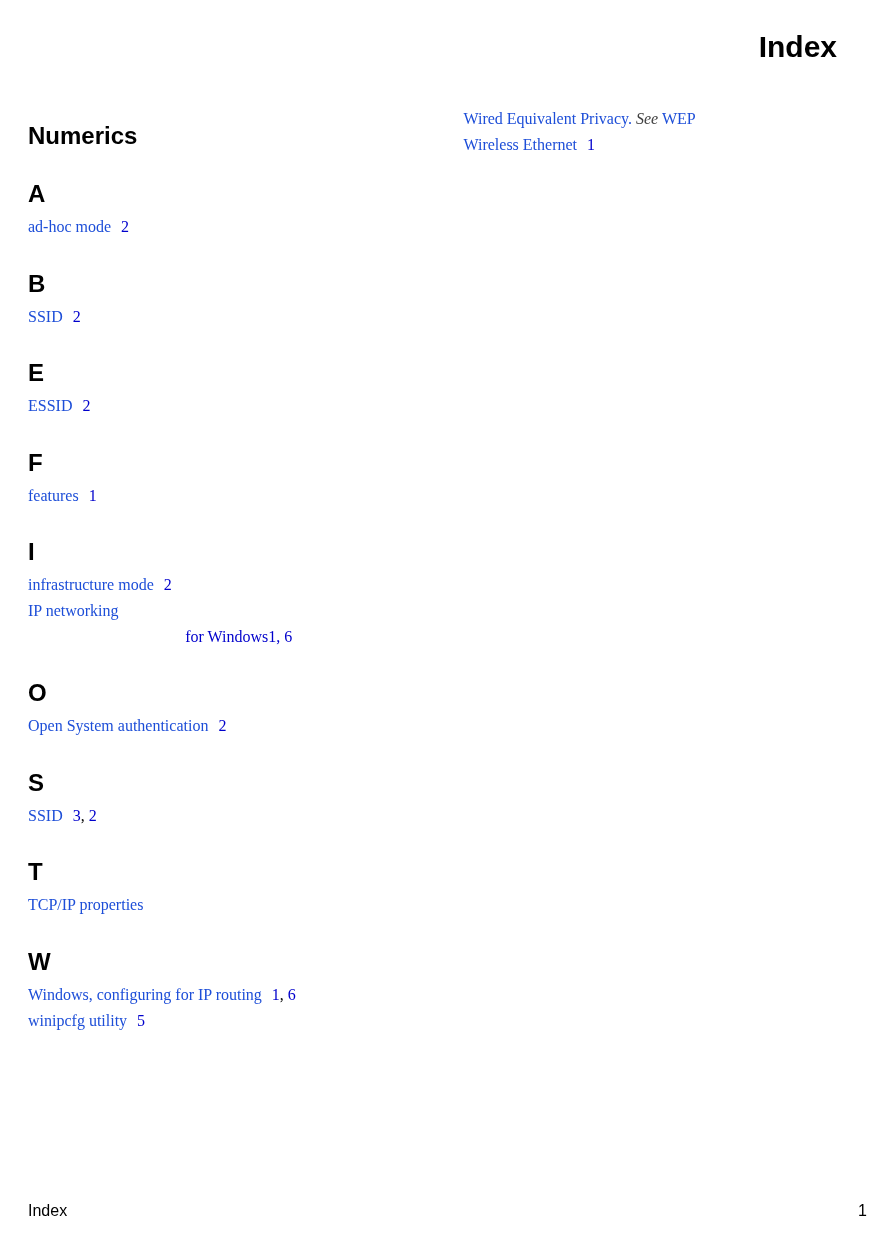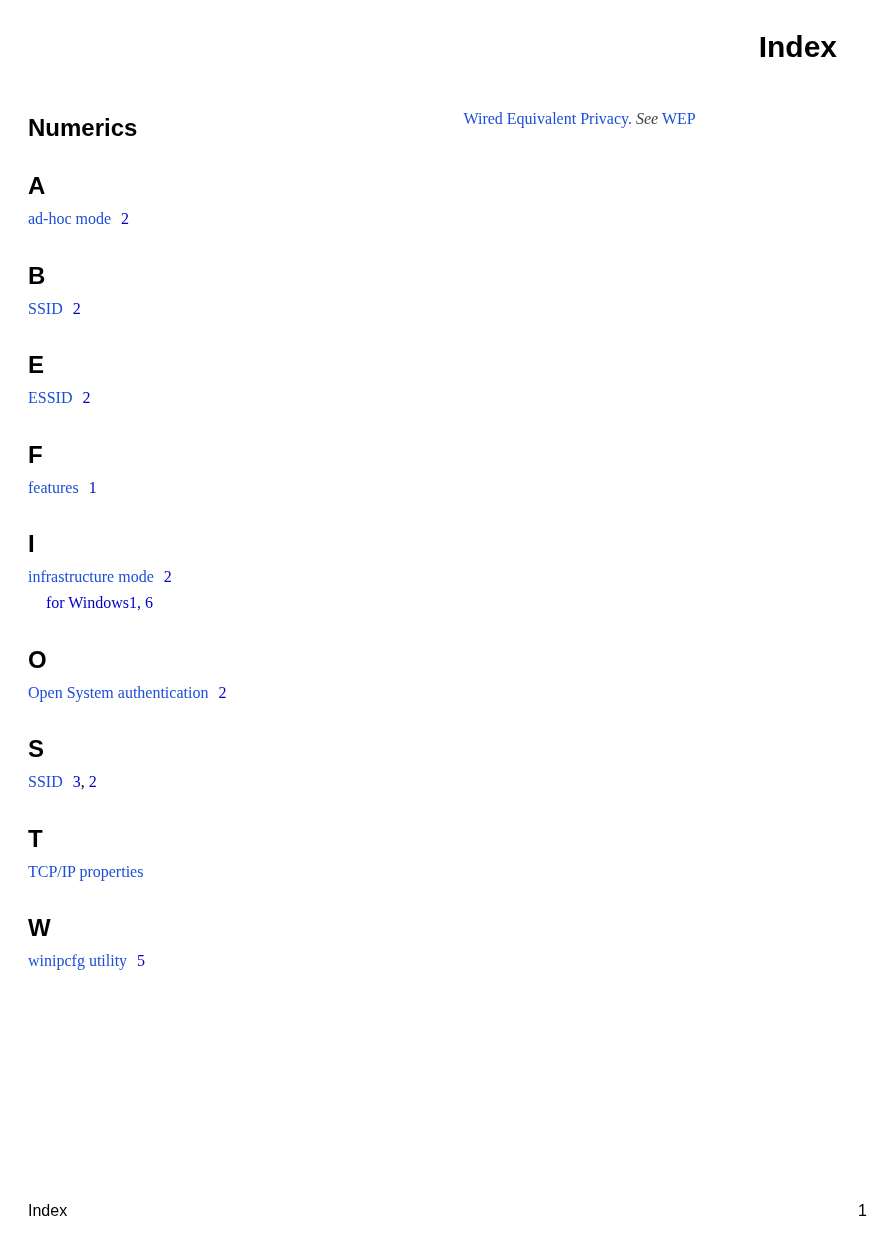--- a/index.html
+++ b/index.html
@@ -26,36 +26,37 @@
   }
   .col { flex: 1; }
   .section-heading {
     font-family: Arial, Helvetica, sans-serif;
     font-weight: bold;
     font-size: 24px;
     margin-top: 30px;
     margin-bottom: 6px;
     color: #000;
   }
-  .section-heading.first { margin-top: 8px; }
+  .section-heading.first { margin-top: 16px; }
   .entry {
     font-size: 16px;
     line-height: 1.6;
     color: #0000cc;
   }
   .entry .term { color: #1d4ed8; }
   .entry .pages { color: #0000cc; }
   .entry .see { font-style: italic; color: #404040; }
   .entry .comma { color: #000; }
   .entry .gap { display:inline-block; width:10px; }
   .subentry {
     padding-left: 18px;
     font-size: 16px;
     line-height: 1.6;
     color: #0000cc;
+    text-align: center;
   }
   .footer {
     position: absolute;
     bottom: 16px;
     left: 28px;
     right: 28px;
     display: flex;
     justify-content: space-between;
     font-family: Arial, Helvetica, sans-serif;
     font-size: 16px;
@@ -73,31 +74,34 @@
       <div class="section-heading">A</div>
       <div class="entry"><span class="term">ad-hoc mode</span><span class="gap"></span><span class="pages">2</span></div>
       <div class="section-heading">B</div>
       <div class="entry"><span class="term">SSID</span><span class="gap"></span><span class="pages">2</span></div>
       <div class="section-heading">E</div>
       <div class="entry"><span class="term">ESSID</span><span class="gap"></span><span class="pages">2</span></div>
       <div class="section-heading">F</div>
       <div class="entry"><span class="term">features</span><span class="gap"></span><span class="pages">1</span></div>
       <div class="section-heading">I</div>
       <div class="entry"><span class="term">infrastructure mode</span><span class="gap"></span><span class="pages">2</span></div>
+      <div class="entry"><span class="term">IP networking</span></div>
       <div class="subentry"><span class="term">for Windows</span><span class="gap"></span><span class="pages">1</span><span class="comma">, </span><span class="pages">6</span></div>
       <div class="section-heading">O</div>
       <div class="entry"><span class="term">Open System authentication</span><span class="gap"></span><span class="pages">2</span></div>
       <div class="section-heading">S</div>
       <div class="entry"><span class="term">SSID</span><span class="gap"></span><span class="pages">3</span><span class="comma">, </span><span class="pages">2</span></div>
       <div class="section-heading">T</div>
       <div class="entry"><span class="term">TCP/IP properties</span></div>
       <div class="section-heading">W</div>
+      <div class="entry"><span class="term">Windows, configuring for IP routing</span><span class="gap"></span><span class="pages">1</span><span class="comma">, </span><span class="pages">6</span></div>
       <div class="entry"><span class="term">winipcfg utility</span><span class="gap"></span><span class="pages">5</span></div>
     </div>
   <div class="col" id="right-col">
       <div class="entry"><span class="term">Wired Equivalent Privacy.</span> <span class="see">See</span> <span class="term">WEP</span></div>
+      <div class="entry"><span class="term">Wireless Ethernet</span><span class="gap"></span><span class="pages">1</span></div>
     </div>
 </div>
 
 <div class="footer">
   <span>Index</span>
   <span>1</span>
 </div>
 
 </body></html>

